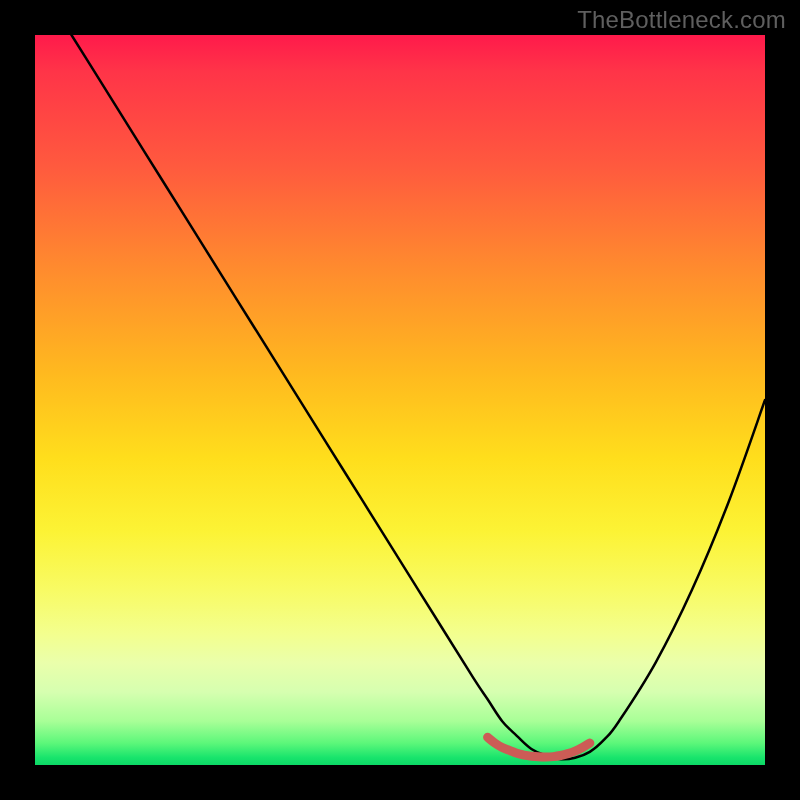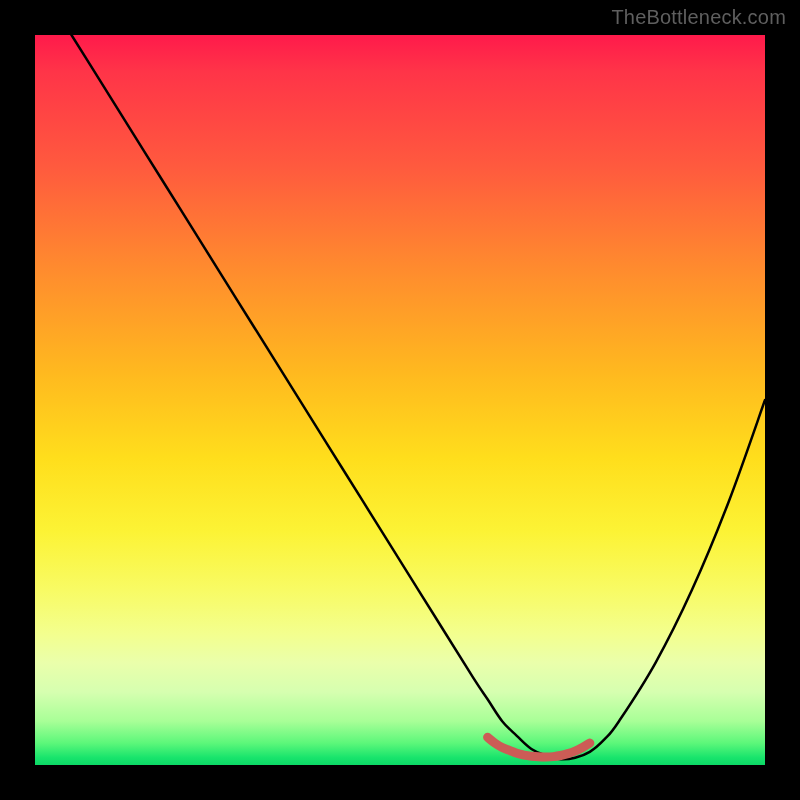--- a/index.html
+++ b/index.html
@@ -57,21 +57,21 @@
     left: 0;
     top: 0;
     width: 730px;
     height: 730px;
   }
   .watermark {
     position: absolute;
     top: 6px;
     right: 14px;
     color: #5f5f5f;
-    font-size: 20px;
+    font-size: 24px;
     letter-spacing: 0.2px;
     font-weight: 400;
   }
 </style>
 </head>
 <body>
 
 <div class="frame">
 
   <div class="plot-area">

